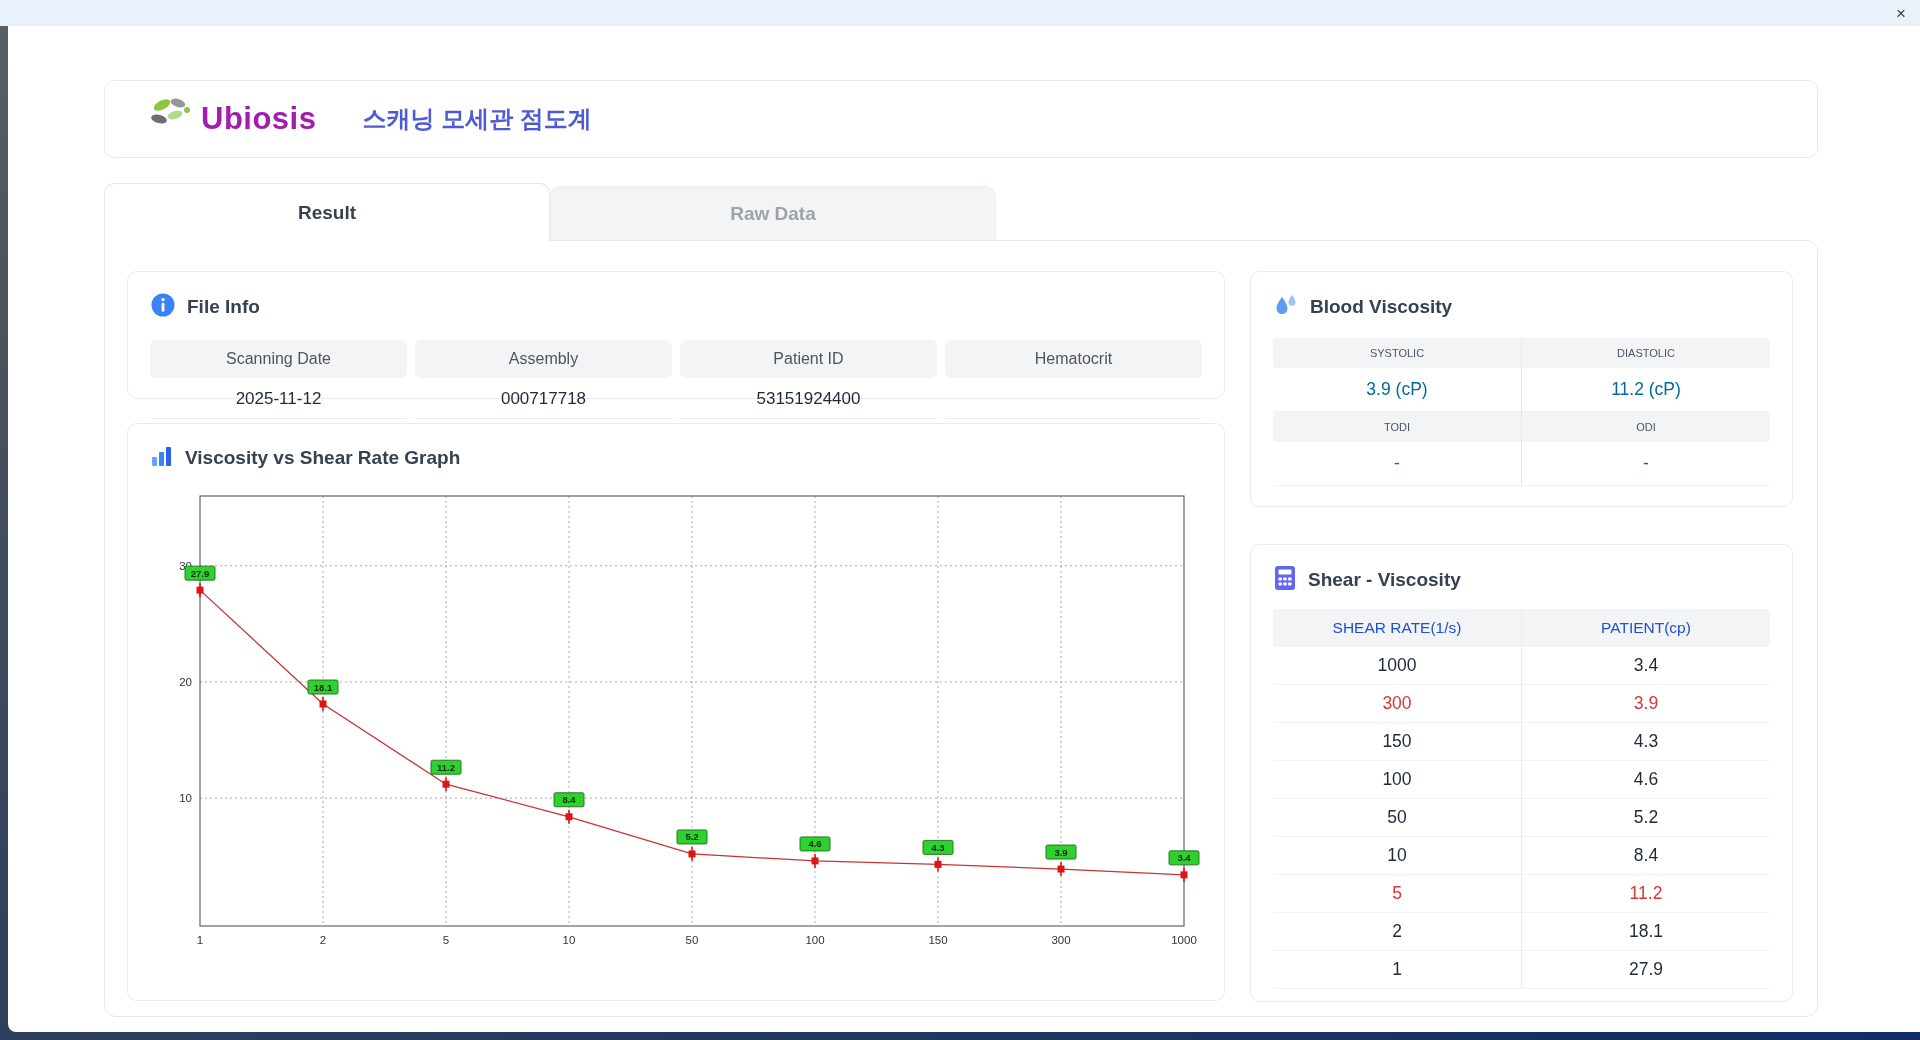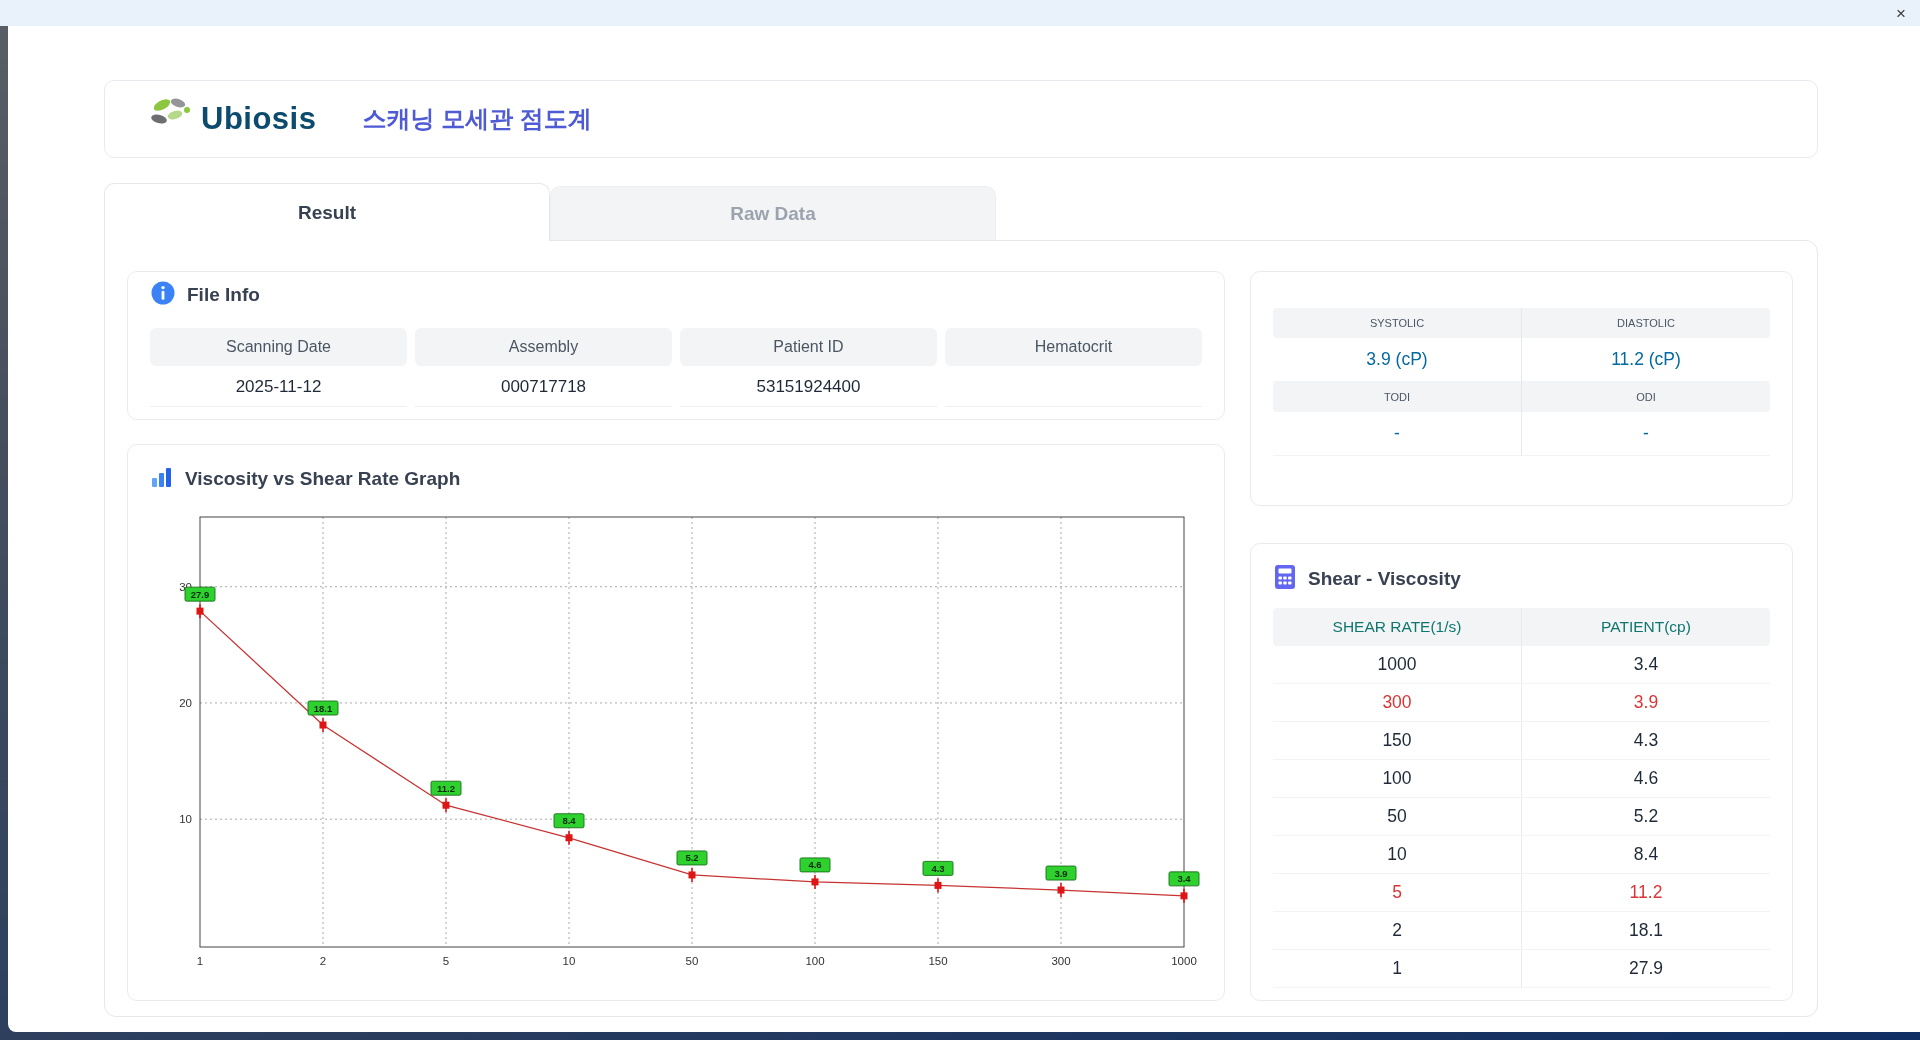--- a/index.html
+++ b/index.html
@@ -13,21 +13,21 @@
 
   .app { position:absolute; top:26px; left:8px; right:0; bottom:8px;
     background:#ffffff; border-bottom-left-radius:8px; overflow:hidden; }
 
   .content { position:relative; margin-left:96px; width:1714px; }
 
   
   .brand-card { margin-top:54px; height:78px; border:1px solid #e7eaee; border-radius:10px;
     display:flex; align-items:center; padding:0 44px; gap:46px; background:#fff; }
   .brand { display:flex; align-items:center; gap:6px; }
-  .brand-name { font-size:31px; font-weight:bold; color:#0c4a6e; letter-spacing:0.5px; }
+  .brand-name { font-size:31px; font-weight:bold; color:#a21caf; letter-spacing:0.5px; }
   .app-title { font-size:24px; font-weight:bold; color:#4f5bd5; }
 
   
   .tabs { display:flex; margin-top:25px; position:relative; z-index:2; align-items:flex-end; }
   .tab { width:446px; display:flex; align-items:center; justify-content:center;
     border-top-left-radius:10px; border-top-right-radius:10px; font-size:19px; }
   .tab.active { background:#fff; border:1px solid #e5e7eb; border-bottom:none;
     height:58px; margin-bottom:-1px; font-weight:bold; color:#374151; }
   .tab.inactive { background:#f3f4f6; border:1px solid #eceef1; border-bottom:none;
     height:54px; color:#9ca3af; font-weight:600; }
@@ -37,21 +37,21 @@
     border-radius:0 12px 12px 12px; background:#fff; height:777px;
     padding:30px 24px 15px 22px; display:flex; gap:25px; }
   .left-col { width:1098px; display:flex; flex-direction:column; gap:24px; }
   .right-col { flex:1; display:flex; flex-direction:column; gap:37px; }
 
   .panel { border:1px solid #e9ebef; border-radius:10px; background:#fff; }
   .panel-head { display:flex; align-items:center; gap:11px; }
   .panel-title { font-size:19px; font-weight:bold; color:#374151; }
 
   
-  .file-info { height:149px; padding:8px 22px; }
+  .file-info { height:128px; padding:20px 22px; }
   .fields { display:flex; gap:8px; margin-top:18px; }
   .field { flex:1; }
   .field-label { background:#f3f4f6; border-radius:6px; text-align:center;
     padding:10px 0; font-size:16px; color:#4b5563; }
   .field-value { text-align:center; padding:11px 0 9px; font-size:17px; color:#1f2937;
     border-bottom:1px solid #eef0f3; min-height:41px; }
 
   
   .graph-panel { flex:1; padding:20px 22px; }
   .chart-wrap { margin-top:12px; }
@@ -65,21 +65,21 @@
   .bv-row.head .bv-cell { padding:9px 0; font-size:11px; color:#4b5563; }
   .bv-row.vals .bv-cell { padding:11px 0; font-size:17.5px; color:#0369a1; border-bottom:1px solid #f1f3f5; }
   .bv-cell.divided { border-right:1px solid #e4e7eb; }
 
   
   .shear-panel { flex:1; padding:20px 22px 12px; }
   .sv-table { margin-top:14px; }
   .sv-row { display:flex; }
   .sv-row.head { background:#f3f4f6; border-radius:4px; }
   .sv-cell { flex:1; text-align:center; }
-  .sv-row.head .sv-cell { padding:10px 0; font-size:15.5px; color:#0f766e; }
+  .sv-row.head .sv-cell { padding:10px 0; font-size:15.5px; color:#1d4ed8; }
   .sv-row.data .sv-cell { padding:8px 0; font-size:17.5px; color:#1f2937; border-bottom:1px solid #f1f3f5; }
   .sv-cell.divided { border-right:1px solid #e9ebef; }
   .sv-row.red .sv-cell { color:#d93636; }
 </style>
 </head>
 <body>
 
 <div class="titlebar">
   <span class="close-btn">×</span>
 </div>
@@ -217,20 +217,29 @@
                 <rect x="1019" y="366.86486486486484" width="30" height="14" fill="#2fd12f" stroke="#1a6e1a" stroke-width="0.9" rx="1.5"></rect>
                 <text x="1034" y="377.36486486486484" text-anchor="middle" font-size="9.5" font-weight="bold" fill="#0d2b0d">3.4</text>
               </svg>
           </div>
         </div>
       </div>
 
       <div class="right-col">
 
         <div class="panel blood-panel">
+          <div class="panel-head">
+            <span>
+              <svg width="26" height="26" viewBox="0 0 26 26">
+                <path d="M9 5 C9 5 3.5 12 3.5 16.5 a5.5 5.5 0 0 0 11 0 C14.5 12 9 5 9 5 Z" fill="#5b9cf0"></path>
+                <path d="M19 3 C19 3 15.5 7.5 15.5 10.3 a3.5 3.5 0 0 0 7 0 C22.5 7.5 19 3 19 3 Z" fill="#9ec3f7"></path>
+              </svg>
+            </span>
+            <span class="panel-title">Blood Viscosity</span>
+          </div>
           <div class="bv-table">
             <div class="bv-row head">
               <div class="bv-cell divided">SYSTOLIC</div>
               <div class="bv-cell">DIASTOLIC</div>
             </div>
             <div class="bv-row vals">
               <div class="bv-cell divided">3.9 (cP)</div>
               <div class="bv-cell">11.2 (cP)</div>
             </div>
             <div class="bv-row head">

